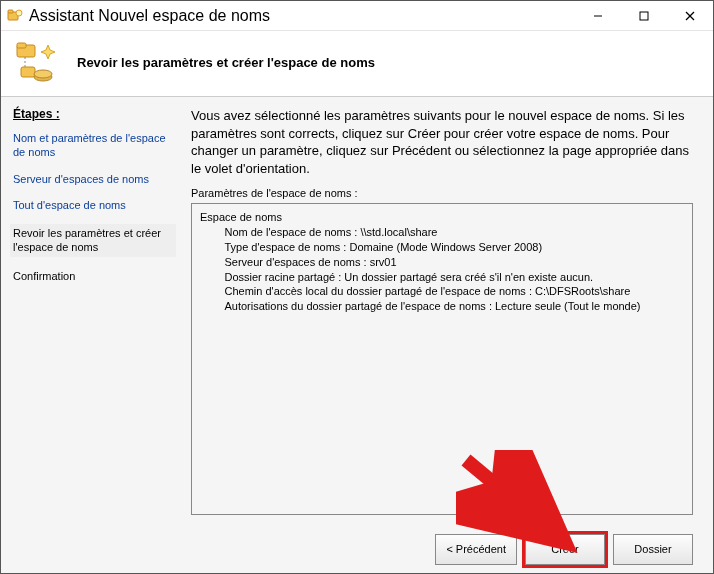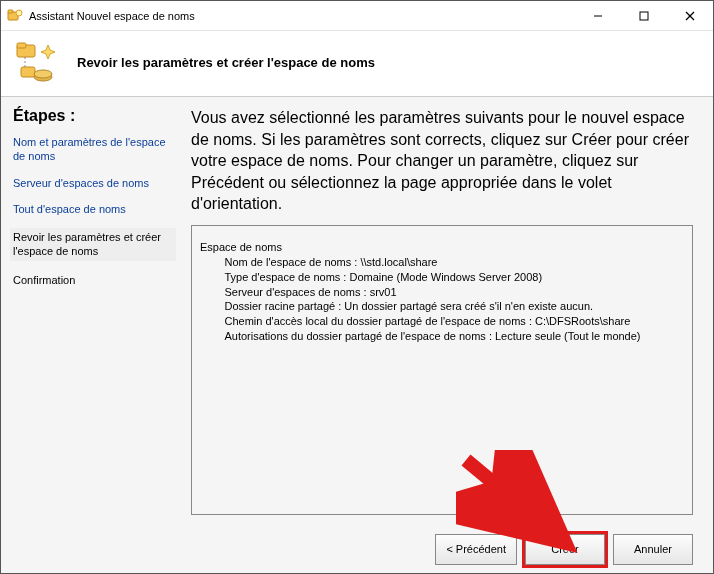--- a/index.html
+++ b/index.html
@@ -24,21 +24,21 @@
     padding-left: 6px;
   }
   .titlebar .app-icon {
     width: 16px; height: 16px;
     margin-right: 6px;
     display: inline-flex; align-items: center; justify-content: center;
   }
   .titlebar .title-text {
     flex: 1;
     color: #000;
-    font-size: 11px;
+    font-size: 16px;
   }
   .titlebar .win-controls {
     display: flex;
     height: 100%;
   }
   .titlebar .win-btn {
     width: 46px;
     height: 100%;
     display: flex;
     align-items: center;
@@ -77,23 +77,24 @@
     background: #f5f5f5;
   }
   .steps-pane {
     width: 180px;
     padding: 10px 8px 10px 12px;
     background: #f5f5f5;
     font-size: 11px;
   }
   .steps-title {
     font-weight: bold;
+    text-decoration: underline;
     color: #000;
     margin-bottom: 10px;
-    font-size: 16px;
+    font-size: 12px;
   }
   .step-item {
     color: #0a3e9a;
     margin-bottom: 12px;
     line-height: 1.3;
     cursor: default;
   }
   .step-item.active {
     color: #000;
     background: #eeeeee;
@@ -104,34 +105,34 @@
 
   .main-pane {
     flex: 1;
     padding: 10px 20px 10px 10px;
     background: #f5f5f5;
     display: flex;
     flex-direction: column;
   }
   .instructions {
     color: #000;
-    font-size: 16px;
+    font-size: 13px;
     line-height: 1.35;
     margin-bottom: 10px;
   }
   .params-label {
     color: #000;
     font-size: 11px;
     margin-bottom: 4px;
   }
   .params-box {
     flex: 1;
     border: 1px solid #888;
     background: #f5f5f5;
-    padding: 14px 8px;
+    padding: 6px 8px;
     font-size: 11px;
     color: #000;
     line-height: 1.35;
     white-space: pre-wrap;
     overflow: auto;
   }
 
   
   .footer {
     height: 48px;
@@ -222,34 +223,35 @@
     <div class="steps-title">Étapes :</div>
     <div class="step-item">Nom et paramètres de l'espace de noms</div>
     <div class="step-item">Serveur d'espaces de noms</div>
     <div class="step-item">Tout d'espace de noms</div>
     <div class="step-item active">Revoir les paramètres et créer l'espace de noms</div>
     <div class="step-item" style="color:#000;">Confirmation</div>
   </div>
 
   <div class="main-pane">
     <div class="instructions">Vous avez sélectionné les paramètres suivants pour le nouvel espace de noms. Si les paramètres sont corrects, cliquez sur Créer pour créer votre espace de noms. Pour changer un paramètre, cliquez sur Précédent ou sélectionnez la page appropriée dans le volet d'orientation.</div>
+    <div class="params-label">Paramètres de l'espace de noms :</div>
     <div class="params-box">Espace de noms
         Nom de l'espace de noms : \\std.local\share
         Type d'espace de noms : Domaine (Mode Windows Server 2008)
         Serveur d'espaces de noms : srv01
         Dossier racine partagé : Un dossier partagé sera créé s'il n'en existe aucun.
         Chemin d'accès local du dossier partagé de l'espace de noms : C:\DFSRoots\share
         Autorisations du dossier partagé de l'espace de noms : Lecture seule (Tout le monde)</div>
   </div>
 </div>
 
 <div class="footer">
   <button class="btn">&lt; Précédent</button>
   <button class="btn btn-highlight">Créer</button>
-  <button class="btn">Annuler</button>
+  <button class="btn">Dossier</button>
 
   <div class="arrow-wrap">
     <svg width="130" height="110" viewBox="0 0 130 110">
       <defs>
         <marker id="ahead" markerWidth="14" markerHeight="14" refX="10" refY="6" orient="auto">
           <path d="M0,0 L12,6 L0,12 L4,6 Z" fill="#e01b1b"></path>
         </marker>
       </defs>
       <line x1="10" y1="10" x2="100" y2="85" stroke="#e01b1b" stroke-width="14" marker-end="url(#ahead)"></line>
     </svg>

